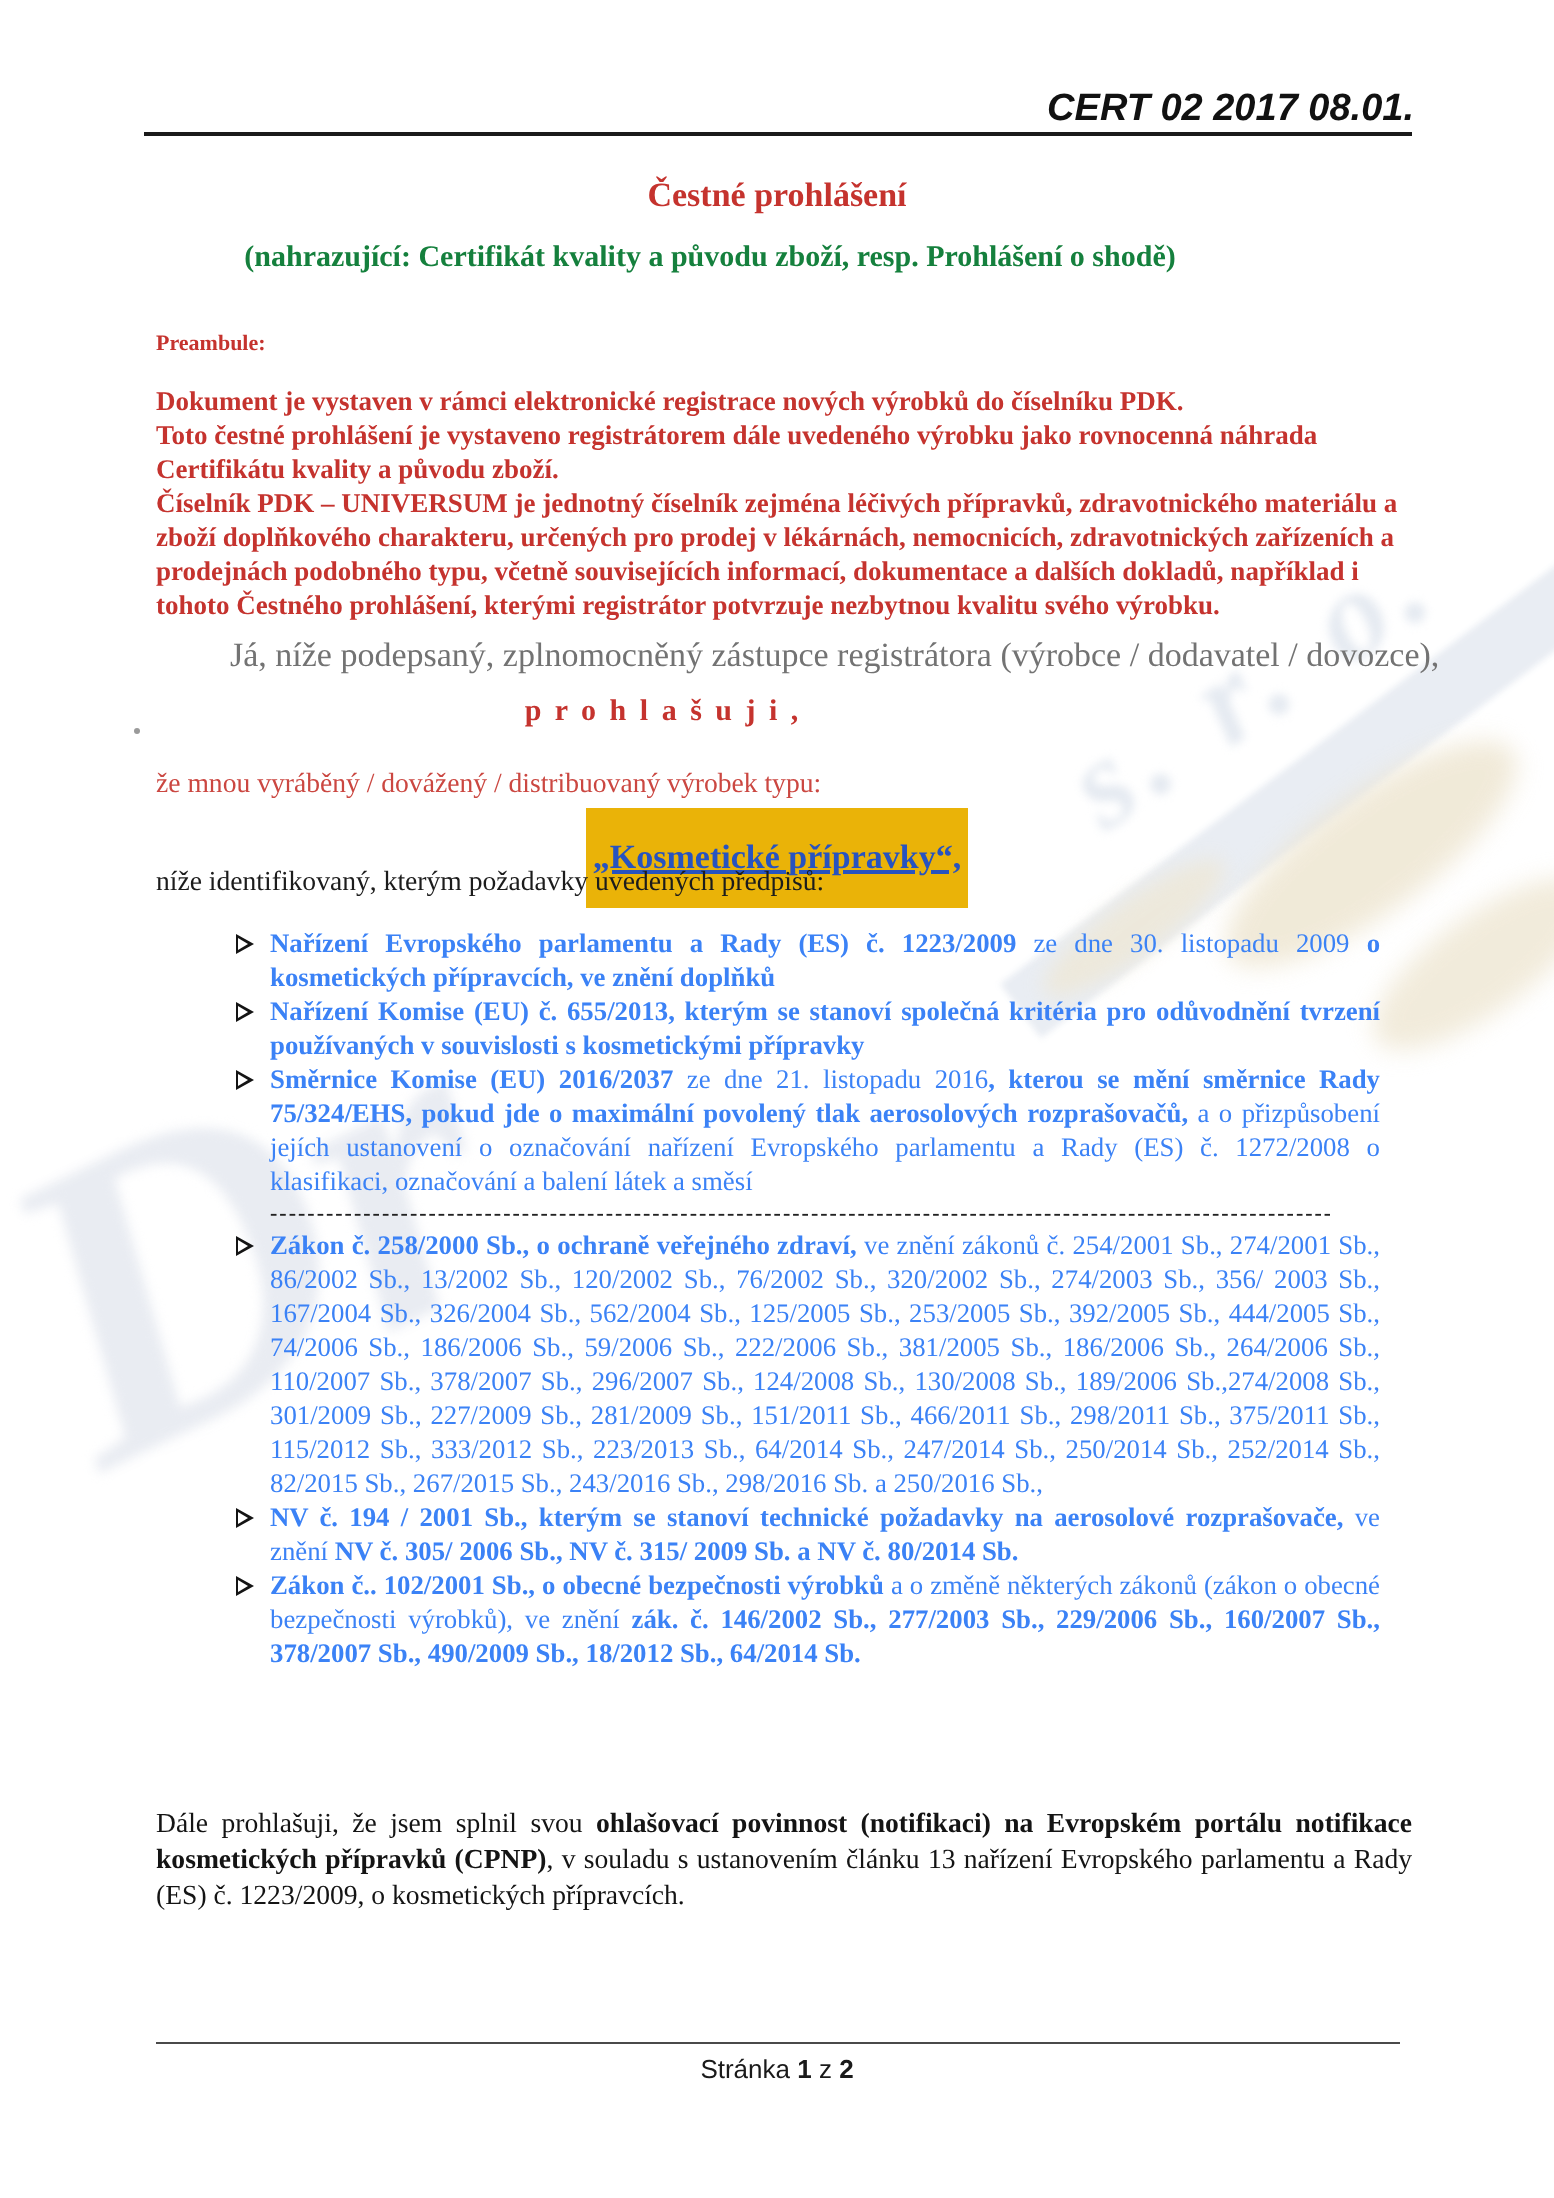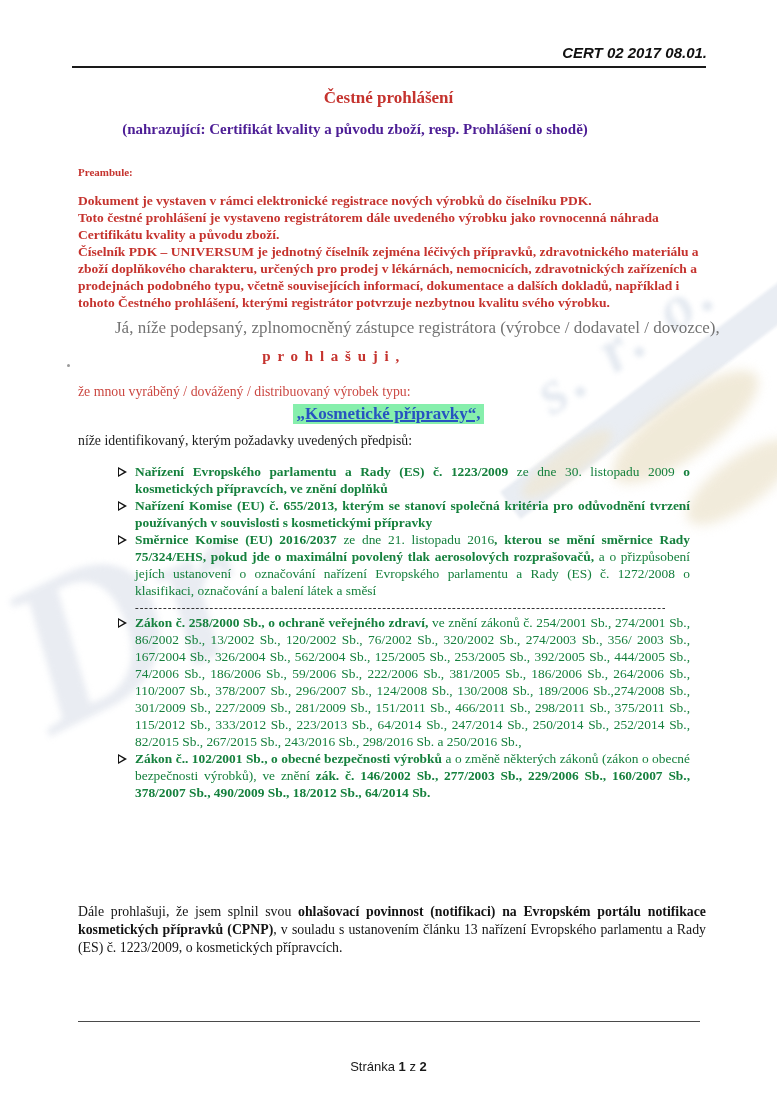--- a/index.html
+++ b/index.html
@@ -19,58 +19,58 @@
     border-radius:50%;transform:rotate(-36deg);filter:blur(6px);opacity:.75;}
   .wm-beige2{left:676px;top:458px;width:130px;height:48px;background:#ece3cc;
     border-radius:50%;transform:rotate(-36deg);filter:blur(6px);opacity:.7;}
   .wm-beige3{left:512px;top:450px;width:110px;height:28px;background:#efe7d2;
     border-radius:50%;transform:rotate(-36deg);filter:blur(5px);opacity:.7;}
   .wm-glyphs{left:-35px;top:560px;font-size:215px;font-weight:bold;font-style:italic;
     color:#e9ecf2;transform:rotate(-26deg);transform-origin:0 0;filter:blur(3px);}
   
   .layer{position:absolute;z-index:1;}
   .doc-code{top:44px;right:70px;font-family:"Liberation Sans",sans-serif;
-    font-style:italic;font-weight:bold;font-size:15px;color:#111;}
+    font-style:italic;font-weight:bold;font-size:19px;color:#111;}
   .top-rule{top:66px;left:72px;width:634px;border-top:2px solid #1a1a1a;height:0;}
   .title{top:88px;left:0;width:777px;text-align:center;
     font-size:17px;font-weight:bold;color:#c5332e;}
   .subtitle{top:121px;left:0;width:710px;text-align:center;
-    font-size:15px;font-weight:bold;color:#4c1d95;}
+    font-size:15px;font-weight:bold;color:#15803d;}
   .pre-head{top:166px;left:78px;font-size:11px;font-weight:bold;color:#c5332e;}
   .pre-body{top:192px;left:78px;width:632px;font-size:13.5px;font-weight:bold;
     color:#c5332e;line-height:17px;}
   .pre-body p{margin:0;}
   .intro{top:318px;left:115px;font-size:17px;color:#737373;}
   .verb{top:348px;left:0;width:663px;text-align:center;font-size:15px;
     font-weight:bold;color:#c5332e;letter-spacing:1.5px;}
   .artifact-dot{top:364px;left:67px;width:3px;height:3px;background:#9a9a9a;border-radius:50%;}
   .product-line{top:384px;left:78px;font-size:13.8px;color:#cb4741;}
   .product-type-wrap{top:404px;left:0;width:777px;text-align:center;}
-  .product-type{display:inline-block;background:#86efac;color:#2753c0;
+  .product-type{display:inline-block;background:#eab308;color:#2753c0;
     font-size:17px;font-weight:bold;text-decoration:underline;
-    text-decoration-thickness:2px;padding:0 3px;}
+    text-decoration-thickness:2px;padding:15px 3px;}
   .follow{top:433px;left:78px;font-size:13.8px;color:#1c1c1c;}
   .reg-list{top:463px;left:118px;width:572px;}
   .reg-item{position:relative;padding-left:17px;text-align:justify;
-    font-size:13.4px;line-height:17px;color:#15803d;}
+    font-size:13.4px;line-height:17px;color:#3b82f6;}
   .reg-sep{margin:3px 0 2px 17px;width:530px;overflow:hidden;white-space:nowrap;
     font-size:11px;font-weight:bold;letter-spacing:1px;line-height:10px;color:#222;}
   .gap-before{margin-top:11px;}
   .arrow{position:absolute;left:0;top:3.5px;width:0;height:0;
     border-top:5px solid transparent;border-bottom:5px solid transparent;
     border-left:9px solid #141414;}
   .arrow::after{content:"";position:absolute;right:3.5px;top:-3px;width:0;height:0;
     border-top:3px solid transparent;border-bottom:3px solid transparent;
     border-left:5.5px solid #ffffff;}
   .b{font-weight:bold;}
   .closing{top:903px;left:78px;width:628px;text-align:justify;
     font-size:13.8px;line-height:18px;color:#141414;}
   .footer-rule{top:1021px;left:78px;width:622px;border-top:1.5px solid #4a4a4a;height:0;}
   .footer-text{top:1027px;left:0;width:777px;text-align:center;
-    font-family:"Liberation Sans",sans-serif;font-size:13px;color:#1a1a1a;margin-top:32px;}
+    font-family:"Liberation Sans",sans-serif;font-size:13px;color:#1a1a1a;}
 </style>
 </head>
 <body>
 
 <div class="wm wm-glyphs">Dr</div>
 <div class="wm wm-band"></div>
 <div class="wm wm-sro">s. r. o.</div>
 <div class="wm wm-beige1"></div>
 <div class="wm wm-beige2"></div>
 <div class="wm wm-beige3"></div>
@@ -96,19 +96,20 @@
   <span class="product-type">„Kosmetické přípravky“,</span>
 </div>
 <div class="layer follow">níže identifikovaný, kterým požadavky uvedených předpisů:</div>
 
 <div class="layer reg-list" id="reg-list">
     <div class="reg-item"><span class="arrow"></span><span><span class="b">Nařízení Evropského parlamentu a Rady (ES) č. 1223/2009 </span><span>ze dne 30. listopadu 2009 </span><span class="b">o kosmetických přípravcích, ve znění doplňků</span></span></div>
     <div class="reg-item"><span class="arrow"></span><span><span class="b">Nařízení Komise (EU) č. 655/2013, kterým se stanoví společná kritéria pro odůvodnění tvrzení používaných v souvislosti s kosmetickými přípravky</span></span></div>
     <div class="reg-item"><span class="arrow"></span><span><span class="b">Směrnice Komise (EU) 2016/2037 </span><span>ze dne 21. listopadu 2016</span><span class="b">, kterou se mění směrnice Rady 75/324/EHS, pokud jde o maximální povolený tlak aerosolových rozprašovačů,</span><span> a o přizpůsobení jejích ustanovení o označování nařízení Evropského parlamentu a Rady (ES) č. 1272/2008 o klasifikaci, označování a balení látek a směsí</span></span></div>
     <div class="reg-sep">------------------------------------------------------------------------------------------------------------------------------------------------------</div>
     <div class="reg-item"><span class="arrow"></span><span><span class="b">Zákon č. 258/2000 Sb., o ochraně veřejného zdraví,</span><span> ve znění zákonů č. 254/2001 Sb., 274/2001 Sb., 86/2002 Sb., 13/2002 Sb., 120/2002 Sb., 76/2002 Sb., 320/2002 Sb., 274/2003 Sb., 356/ 2003 Sb., 167/2004 Sb., 326/2004 Sb., 562/2004 Sb., 125/2005 Sb., 253/2005 Sb., 392/2005 Sb., 444/2005 Sb., 74/2006 Sb., 186/2006 Sb., 59/2006 Sb., 222/2006 Sb., 381/2005 Sb., 186/2006 Sb., 264/2006 Sb., 110/2007 Sb., 378/2007 Sb., 296/2007 Sb., 124/2008 Sb., 130/2008 Sb., 189/2006 Sb.,274/2008 Sb., 301/2009 Sb., 227/2009 Sb., 281/2009 Sb., 151/2011 Sb., 466/2011 Sb., 298/2011 Sb., 375/2011 Sb., 115/2012 Sb., 333/2012 Sb., 223/2013 Sb., 64/2014 Sb., 247/2014 Sb., 250/2014 Sb., 252/2014 Sb., 82/2015 Sb., 267/2015 Sb., 243/2016 Sb., 298/2016 Sb. a 250/2016 Sb.,</span></span></div>
+    <div class="reg-item"><span class="arrow"></span><span><span class="b">NV č. 194 / 2001 Sb., kterým se stanoví technické požadavky na aerosolové rozprašovače,</span><span> ve znění </span><span class="b">NV č. 305/ 2006 Sb., NV č. 315/ 2009 Sb. a NV č. 80/2014 Sb.</span></span></div>
     <div class="reg-item"><span class="arrow"></span><span><span class="b">Zákon č.. 102/2001 Sb., o obecné bezpečnosti výrobků</span><span> a o změně některých zákonů (zákon o obecné bezpečnosti výrobků), ve znění </span><span class="b">zák. č. 146/2002 Sb., 277/2003 Sb., 229/2006 Sb., 160/2007 Sb., 378/2007 Sb., 490/2009 Sb., 18/2012 Sb., 64/2014 Sb.</span></span></div>
   </div>
 
 <div class="layer closing"><span>Dále prohlašuji, že jsem splnil svou </span><span class="b">ohlašovací povinnost (notifikaci) na Evropském portálu notifikace kosmetických přípravků (CPNP)</span><span>, v souladu s ustanovením článku 13 nařízení Evropského parlamentu a Rady (ES) č. 1223/2009, o kosmetických přípravcích.</span></div>
 
 <div class="layer footer-rule"></div>
 <div class="layer footer-text"><span>Stránka </span><span class="b">1</span><span> z </span><span class="b">2</span></div>
 
 </body></html>

